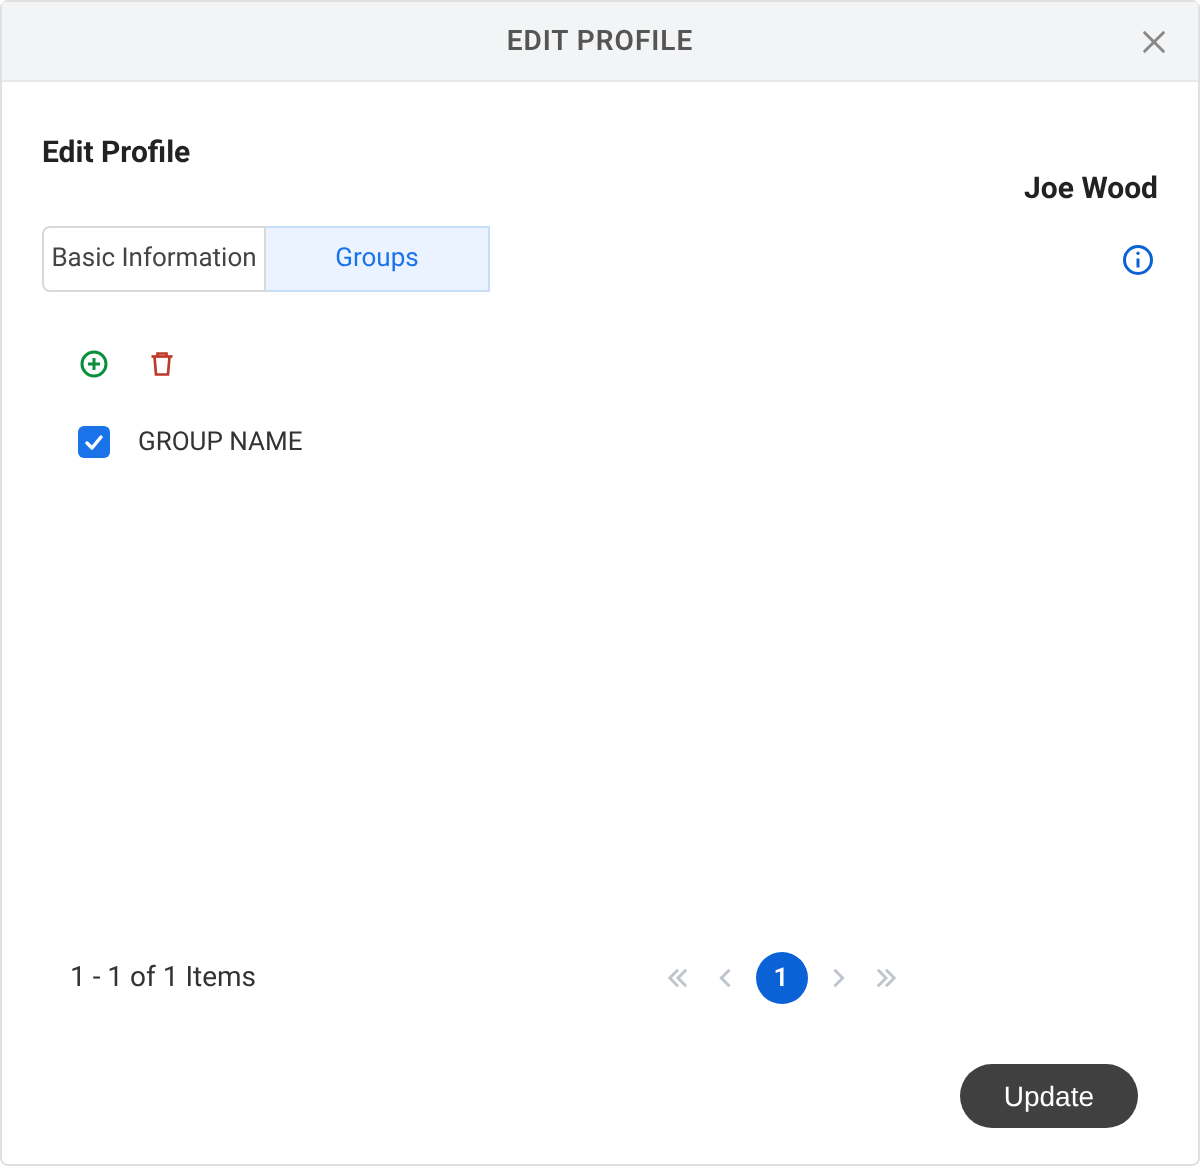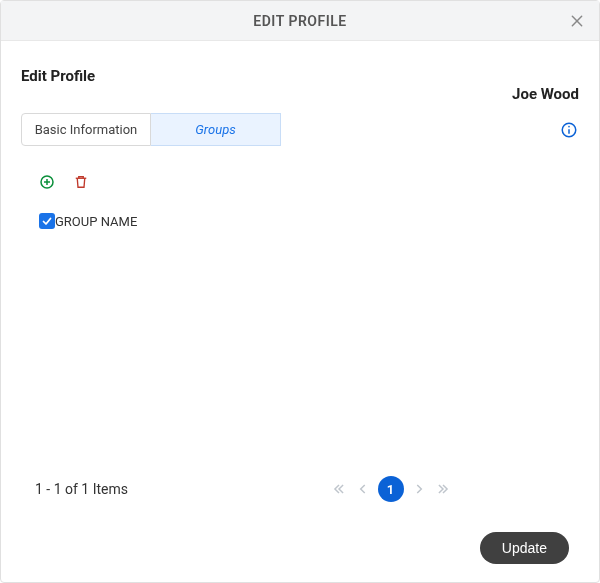--- a/index.html
+++ b/index.html
@@ -67,37 +67,36 @@
   }
 
   .tabrow {
     display: flex;
     align-items: center;
     padding: 6px 20px 10px 20px;
     gap: 0;
   }
   .tab {
     flex: 0 0 auto;
-    width: 130px;
+    width: 112px;
     text-align: center;
     font-size: 13px;
     padding: 8px 0;
     border: 1px solid #d9d9d9;
     color: #444;
     cursor: pointer;
     background: #fff;
   }
   .tab:first-child { border-radius: 4px 0 0 4px; }
   .tab:nth-child(2) { border-left: none; }
   .tab:nth-child(3) { border-left: none; border-radius: 0 4px 4px 0; }
   .tab.active {
     background: #eaf3ff;
     color: #1a73e8;
     border-color: #c8ddf7;
-    font-style: italic;
   }
   .info-icon {
     margin-left: auto;
     color: #0b62d6;
     cursor: pointer;
     width: 20px;
     height: 20px;
     display: flex;
     align-items: center;
     justify-content: center;
@@ -131,20 +130,21 @@
   .table {
     width: 100%;
   }
   .thead, .trow {
     display: flex;
     align-items: center;
     height: 30px;
     font-size: 13px;
     color: #444;
     padding: 0 8px;
+    gap: 14px;
   }
   .thead {
     font-size: 13px;
     color: #333;
   }
   .trow {
     background: #e8f1fb;
   }
   .chk {
     width: 16px;

